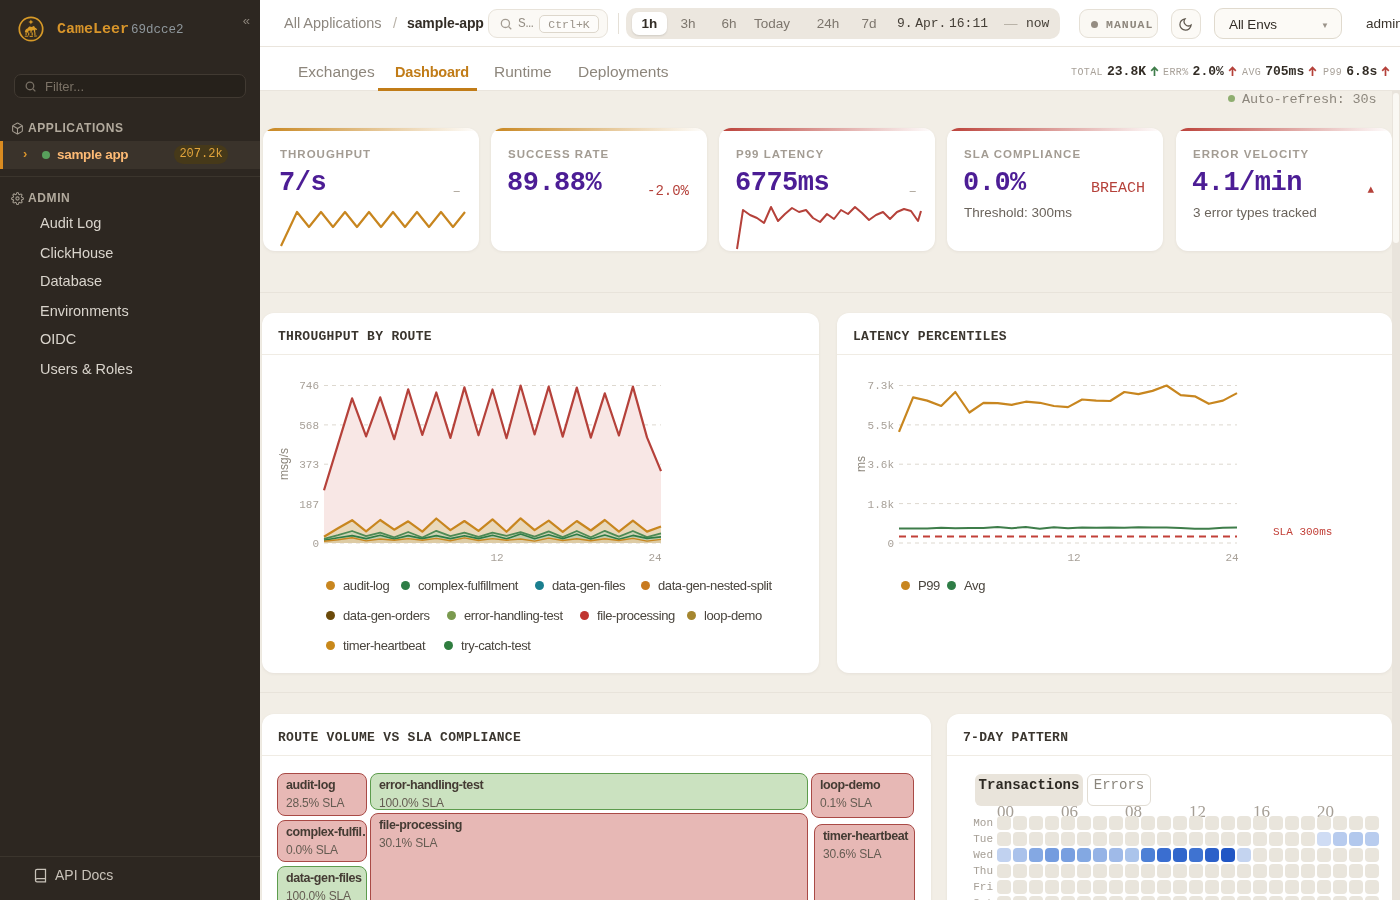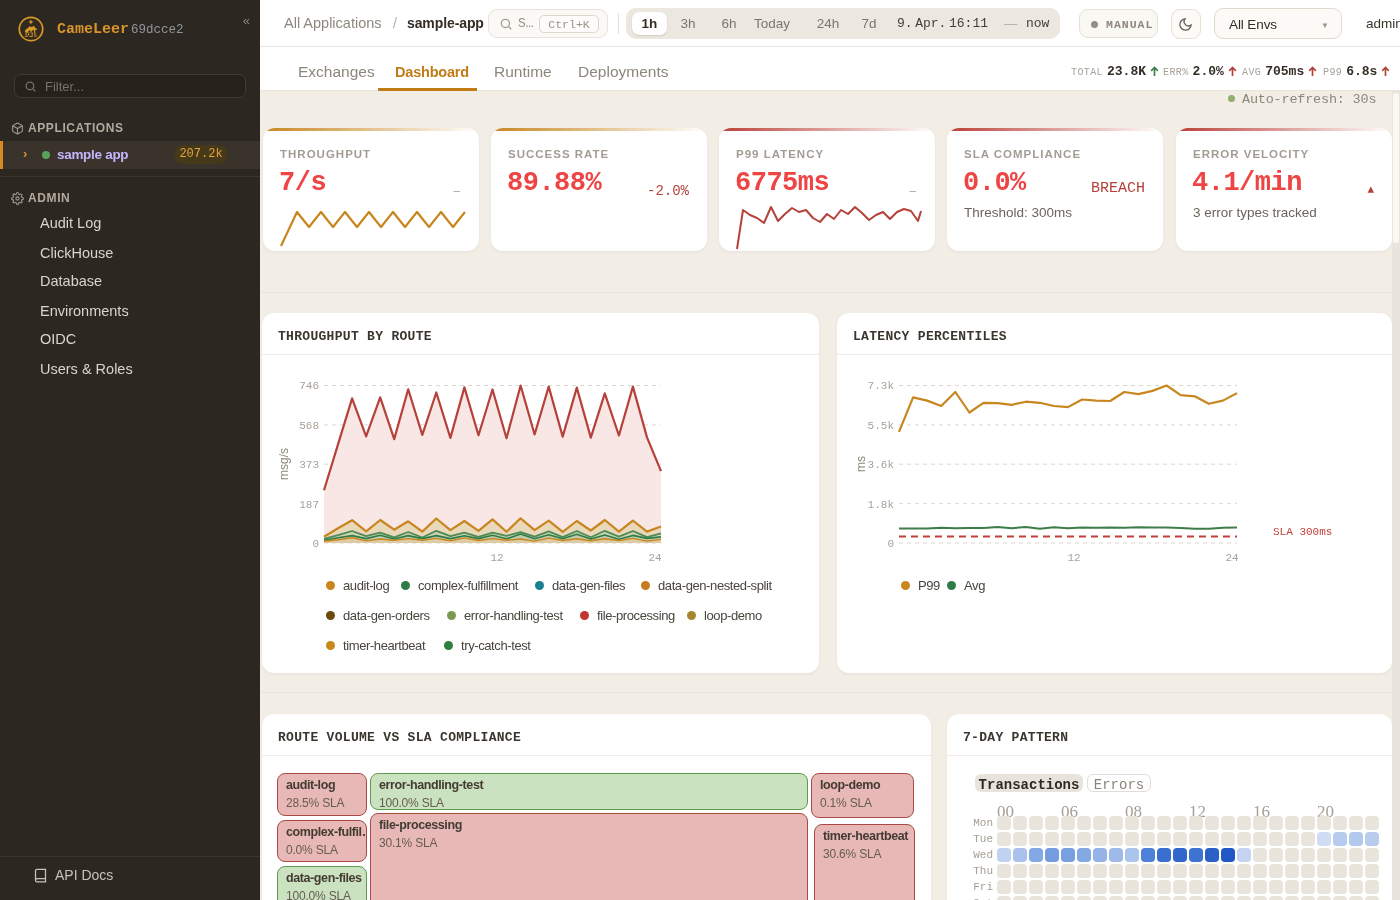--- a/index.html
+++ b/index.html
@@ -10,21 +10,21 @@
 #side .brand{position:absolute;left:57px;top:21px;font-family:"Liberation Mono",monospace;font-weight:bold;font-size:15px;color:#d8952a}
 #side .hash{position:absolute;left:131px;top:23px;font-family:"Liberation Mono",monospace;font-size:12.5px;color:#8f979c}
 #side .coll{position:absolute;right:12px;top:13px;color:#8d867c;font-size:13px;letter-spacing:-2px}
 #filter{position:absolute;left:14px;top:74px;width:232px;height:24px;background:#26211b;border:1px solid #413a32;border-radius:7px}
 #filter svg{position:absolute;left:9px;top:5px}
 #filter span{position:absolute;left:30px;top:4px;font-size:13px;color:#7b7266}
 .sect{position:absolute;left:11px;height:16px;display:flex;align-items:center;gap:4px;color:#b2aa9d;font-weight:bold;font-size:12px;letter-spacing:.6px}
 #approw{position:absolute;left:0;top:141px;width:260px;height:28px;background:#3a332b;border-left:3px solid #d98b20}
 #approw .chev{position:absolute;left:20px;top:5px;color:#d9942d;font-size:13px;font-weight:bold}
 #approw .dot{position:absolute;left:39px;top:10px;width:8px;height:8px;border-radius:50%;background:#58a05c}
-#approw .nm{position:absolute;left:54px;top:6px;font-size:13.5px;letter-spacing:-.3px;font-weight:bold;color:#c4b5fd}
+#approw .nm{position:absolute;left:54px;top:6px;font-size:13.5px;letter-spacing:-.3px;font-weight:bold;color:#fdba74}
 #approw .bdg{position:absolute;left:171px;top:4px;width:54px;height:19px;background:#463919;border-radius:10px;color:#e2a43c;font-family:"Liberation Mono",monospace;font-size:12px;text-align:center;line-height:19px}
 .sdiv{position:absolute;left:0;width:260px;height:1px;background:#3b352d}
 .sitem{position:absolute;left:40px;font-size:14.5px;color:#d9d4cc}
 #apidocs{position:absolute;left:33px;top:867px;height:16px;display:flex;align-items:center;gap:7px;color:#c8c2b9;font-size:14px}
 
 #topbar{position:absolute;left:260px;top:0;width:1140px;height:47px;background:#fff;border-bottom:1px solid #eae5dd;z-index:4}
 #tabbar{position:absolute;left:260px;top:47px;width:1140px;height:44px;background:#fff;border-bottom:1px solid #eae5dd;z-index:4}
 .crumb1{position:absolute;left:24px;top:15px;font-size:14.5px;color:#8d877f}
 .crumbs{position:absolute;left:133px;top:15px;font-size:14.5px;color:#b9b2a8}
 .crumb2{position:absolute;left:147px;top:15px;font-size:14px;letter-spacing:-.1px;font-weight:bold;color:#332d26}
@@ -53,37 +53,37 @@
 .stat .l{font-size:10px;color:#a8a199;letter-spacing:.4px}
 .stat .v{font-size:13px;font-weight:bold;color:#332d26}
 
 #autorow{position:absolute;left:1228px;top:92px;font-family:"Liberation Mono",monospace;font-size:13.5px;letter-spacing:-.2px;color:#8d877d;z-index:1}
 #autorow .d{display:inline-block;width:7px;height:7px;border-radius:50%;background:#8fae70;margin-right:7px;vertical-align:1px}
 .card{position:absolute;background:#fff;border-radius:12px;box-shadow:0 1px 3px rgba(90,80,60,.08)}
 .kpi{top:128px;width:216px;height:123px;overflow:hidden}
 .kpi .gtop{position:absolute;left:0;top:0;width:100%;height:3px;background:linear-gradient(90deg,#c8861f,rgba(200,134,31,0))}
 .kpi .rtop{position:absolute;left:0;top:0;width:100%;height:3px;background:linear-gradient(90deg,#bb4038,rgba(187,64,56,0))}
 .kpi .lab{position:absolute;left:17px;top:20px;font-size:11.5px;font-weight:bold;letter-spacing:1px;color:#a39c93}
-.kpi .val{position:absolute;left:16px;top:40px;font-family:"Liberation Mono",monospace;font-size:27px;font-weight:bold;color:#ef4444;letter-spacing:-.5px}
+.kpi .val{position:absolute;left:16px;top:40px;font-family:"Liberation Mono",monospace;font-size:27px;font-weight:bold;color:#4c1d95;letter-spacing:-.5px}
 .kpi .dash{position:absolute;right:18px;top:55px;font-family:"Liberation Mono",monospace;font-size:14px;color:#b3aca2}
 .kpi .sub{position:absolute;left:17px;top:77px;font-size:13.5px;color:#6b645c}
 .kpi svg{position:absolute;left:0;top:0}
 .chcard .hd{position:absolute;left:16px;top:16px;font-family:"Liberation Mono",monospace;font-size:13px;font-weight:bold;letter-spacing:.3px;color:#3a352e}
 .chcard .hdiv{position:absolute;left:0;top:41px;width:100%;height:1px;background:#f0ece4}
 .hdivider{position:absolute;left:260px;width:1140px;height:1px;background:#e8e3da}
 .leg{position:absolute;font-size:13px;letter-spacing:-.4px;color:#4a453e;white-space:nowrap}
 .leg .d{display:inline-block;width:9px;height:9px;border-radius:50%;margin-right:8px}
 
 .tile{position:absolute;border-radius:8px;overflow:hidden}
 .tile.red{background:#e7b8b5;border:1.5px solid #a94a46}
 .tile.grn{background:#cbe2c0;border:1.5px solid #5d9c4d}
 .tile .t1{position:absolute;left:8px;top:4px;font-size:12.5px;letter-spacing:-.4px;font-weight:bold;color:#443b33;white-space:nowrap}
 .tile .t2{position:absolute;left:8px;top:22px;font-size:12px;letter-spacing:-.2px;color:#655c52;white-space:nowrap}
 
-.ptab{position:absolute;top:60px;height:18px;border-radius:6px;font-family:"Liberation Mono",monospace;text-align:center}
+.ptab{position:absolute;top:60px;height:32px;border-radius:6px;font-family:"Liberation Mono",monospace;text-align:center}
 .ptab.on{left:28px;width:108px;background:#e9e4db;color:#2e2a24;font-weight:bold;font-size:14px;line-height:22px}
 .ptab.off{left:140px;width:64px;background:#fff;border:1px solid #e2ddd4;color:#8a857c;font-size:14px;line-height:20px}
 .hm-lab{position:absolute;left:20px;width:26px;text-align:right;font-family:"Liberation Mono",monospace;font-size:11px;color:#a59e95}
 .hm-h{position:absolute;top:88px;font-family:Liberation Serif, serif;font-size:17px;color:#a59e95}
 .hm-c{position:absolute;width:14px;height:14px;border-radius:4px}
 #sbar{position:absolute;left:1392px;top:91px;width:8px;height:809px;background:#e9e4dc;z-index:6}
 #sbar .th{position:absolute;left:1px;top:2px;width:6px;height:150px;background:#faf8f3;border-radius:3px}
 .logo,.kpi svg,.chcard>svg{display:block}
 </style></head>
 <body>

